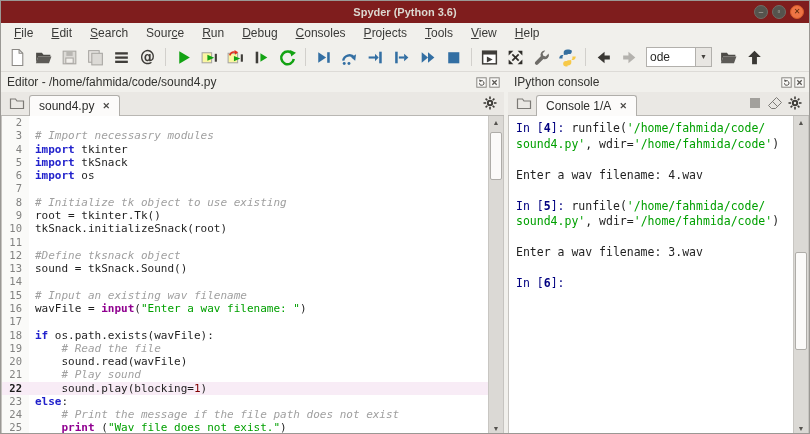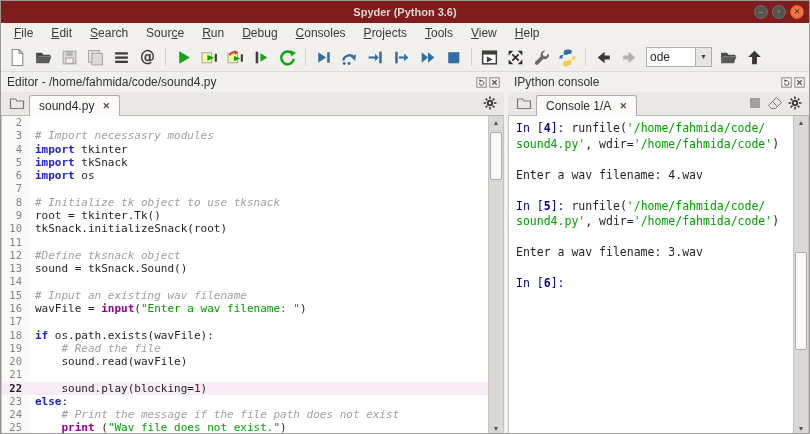--- a/index.html
+++ b/index.html
@@ -352,34 +352,34 @@
           </span>
       </div>
       <div class="pane-body">
         <div class="code-lines">
             <div class="ed-row"><span class="ln">2</span><span class="cd"></span></div>
             <div class="ed-row"><span class="ln">3</span><span class="cd"><span class="tk-c"># Import necessasry modules</span></span></div>
             <div class="ed-row"><span class="ln">4</span><span class="cd"><span class="tk-k">import</span><span class="tk-t"> tkinter</span></span></div>
             <div class="ed-row"><span class="ln">5</span><span class="cd"><span class="tk-k">import</span><span class="tk-t"> tkSnack</span></span></div>
             <div class="ed-row"><span class="ln">6</span><span class="cd"><span class="tk-k">import</span><span class="tk-t"> os</span></span></div>
             <div class="ed-row"><span class="ln">7</span><span class="cd"></span></div>
-            <div class="ed-row"><span class="ln">8</span><span class="cd"><span class="tk-c"># Initialize tk object to use tksnack</span></span></div>
+            <div class="ed-row"><span class="ln">8</span><span class="cd"><span class="tk-c"># Initialize tk object to use existing</span></span></div>
             <div class="ed-row"><span class="ln">9</span><span class="cd"><span class="tk-t">root = tkinter.Tk()</span></span></div>
             <div class="ed-row"><span class="ln">10</span><span class="cd"><span class="tk-t">tkSnack.initializeSnack(root)</span></span></div>
             <div class="ed-row"><span class="ln">11</span><span class="cd"></span></div>
             <div class="ed-row"><span class="ln">12</span><span class="cd"><span class="tk-c">#Define tksnack object</span></span></div>
             <div class="ed-row"><span class="ln">13</span><span class="cd"><span class="tk-t">sound = tkSnack.Sound()</span></span></div>
             <div class="ed-row"><span class="ln">14</span><span class="cd"></span></div>
             <div class="ed-row"><span class="ln">15</span><span class="cd"><span class="tk-c"># Input an existing wav filename</span></span></div>
             <div class="ed-row"><span class="ln">16</span><span class="cd"><span class="tk-t">wavFile = </span><span class="tk-b">input</span><span class="tk-t">(</span><span class="tk-s">"Enter a wav filename: "</span><span class="tk-t">)</span></span></div>
             <div class="ed-row"><span class="ln">17</span><span class="cd"></span></div>
             <div class="ed-row"><span class="ln">18</span><span class="cd"><span class="tk-k">if</span><span class="tk-t"> os.path.exists(wavFile):</span></span></div>
             <div class="ed-row"><span class="ln">19</span><span class="cd"><span class="tk-c">    # Read the file</span></span></div>
             <div class="ed-row"><span class="ln">20</span><span class="cd"><span class="tk-t">    sound.read(wavFile)</span></span></div>
-            <div class="ed-row"><span class="ln">21</span></div>
+            <div class="ed-row"><span class="ln">21</span><span class="cd"><span class="tk-c">    # Play sound</span></span></div>
             <div class="ed-row cur"><span class="ln">22</span><span class="cd"><span class="tk-t">    sound.play(blocking=</span><span class="tk-n">1</span><span class="tk-t">)</span></span></div>
             <div class="ed-row"><span class="ln">23</span><span class="cd"><span class="tk-k">else</span><span class="tk-t">:</span></span></div>
             <div class="ed-row"><span class="ln">24</span><span class="cd"><span class="tk-c">    # Print the message if the file path does not exist</span></span></div>
             <div class="ed-row"><span class="ln">25</span><span class="cd"><span class="tk-t">    </span><span class="tk-b">print</span><span class="tk-t"> (</span><span class="tk-s">"Wav file does not exist."</span><span class="tk-t">)</span></span></div>
           </div>
         <div class="sb">
           <div class="sb-btn up">▲</div>
           <div class="sb-thumb" style="top:16px;height:48px;"></div>
           <div class="sb-btn down">▼</div>
         </div>

